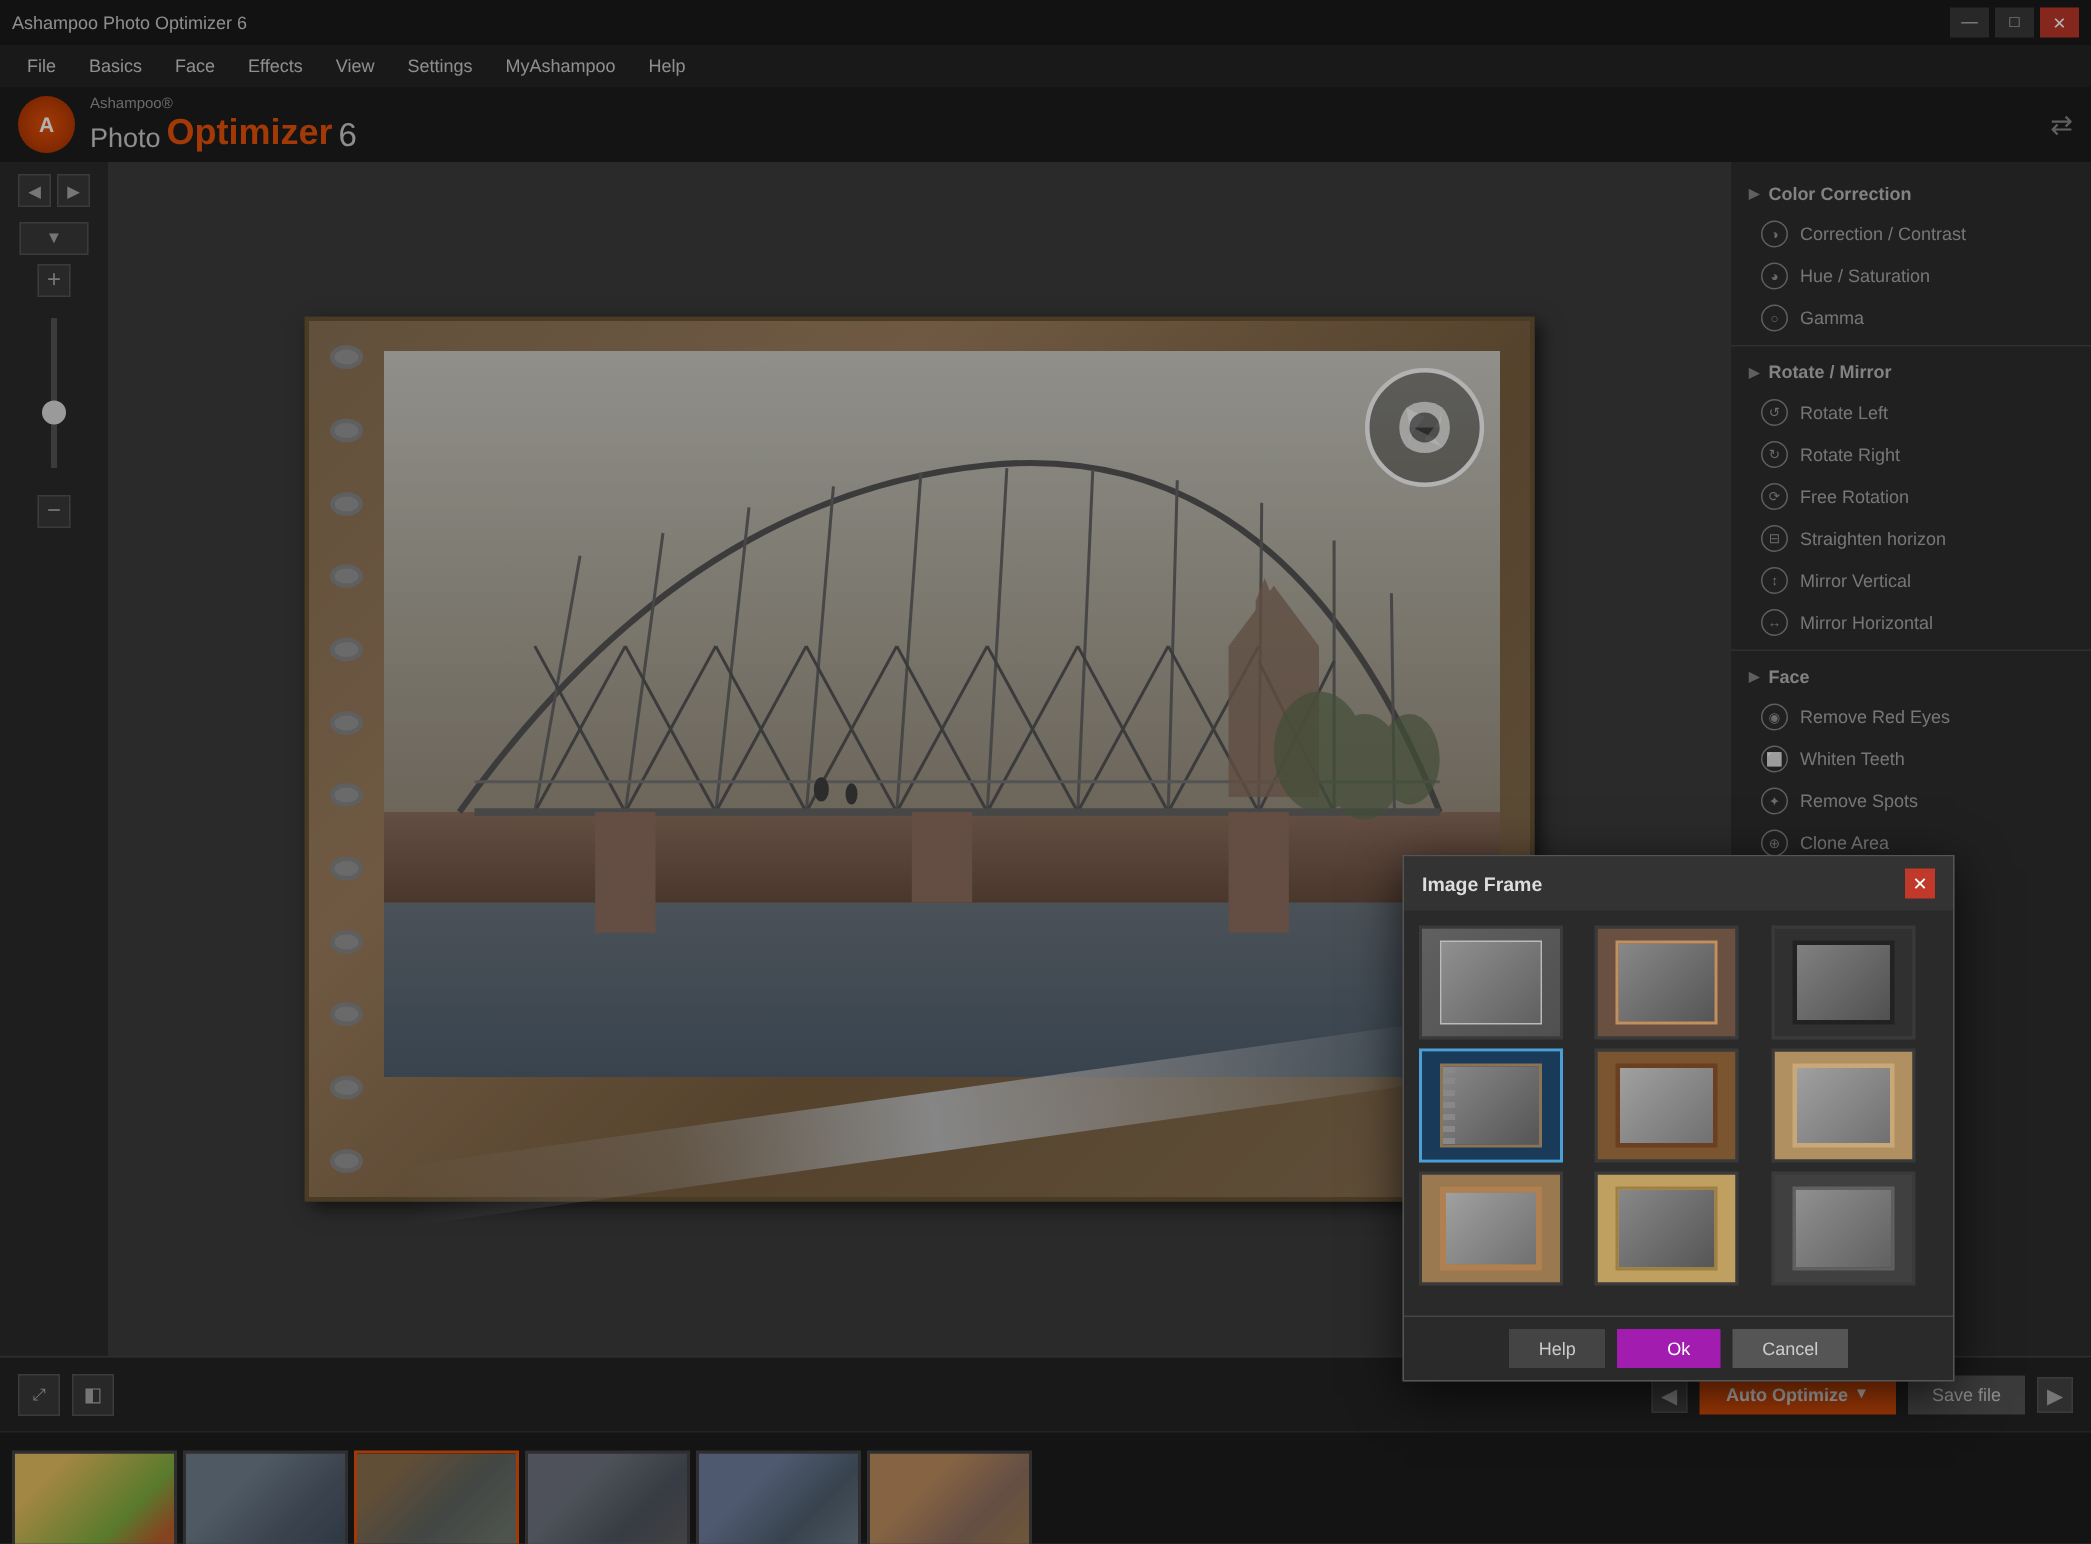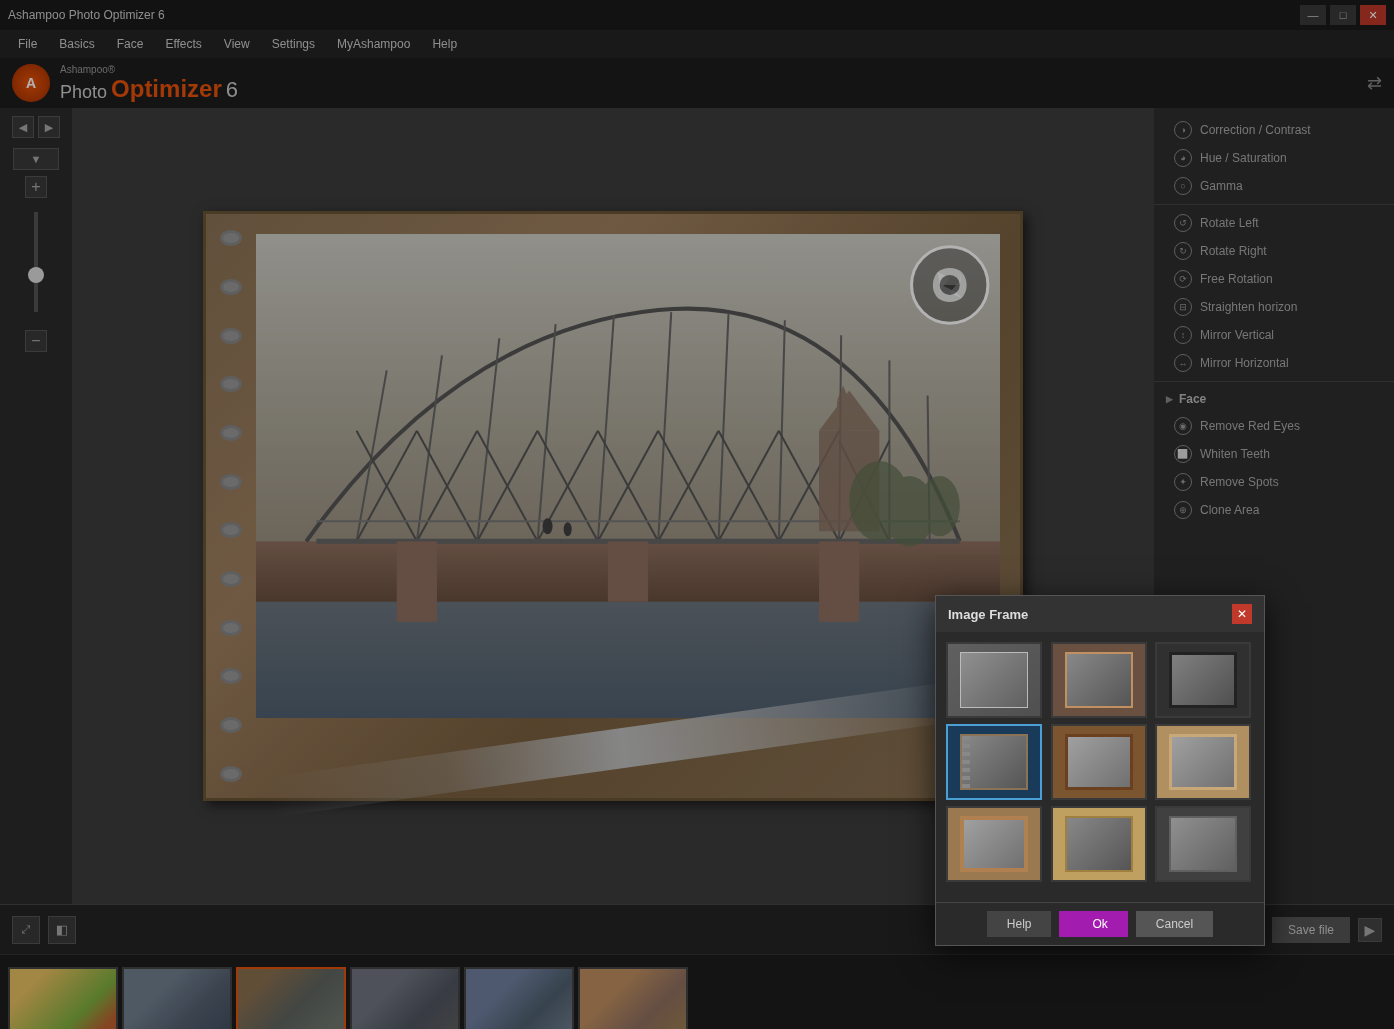--- a/index.html
+++ b/index.html
@@ -323,23 +323,23 @@
 
     
     .dialog-overlay {
       position: absolute;
       top: 0; left: 0; right: 0; bottom: 0;
       background: rgba(0,0,0,0.3);
       z-index: 100;
     }
     .dialog {
       position: absolute;
-      top: 595px;
+      top: 570px;
       left: 935px;
-      width: 330px;
+      width: 368px;
       background: #2a2a2a;
       border: 1px solid #555;
       box-shadow: 0 8px 32px rgba(0,0,0,0.7);
       z-index: 101;
     }
     .dialog-title-bar {
       background: #333;
       padding: 8px 12px;
       display: flex;
       align-items: center;
@@ -591,33 +591,39 @@
         </div>
 
         <div class="pen-decoration"></div>
 
         <div class="knob-decoration"></div>
       </div>
     </div>
   </div>
 
   <div class="right-panel">
+    <div class="panel-section-header">
+      <span>Color Correction</span>
+    </div>
     <div class="panel-item">
       <div class="panel-item-icon">◑</div>
       <span>Correction / Contrast</span>
     </div>
     <div class="panel-item">
       <div class="panel-item-icon">◕</div>
       <span>Hue / Saturation</span>
     </div>
     <div class="panel-item">
       <div class="panel-item-icon">○</div>
       <span>Gamma</span>
     </div>
     <div class="divider"></div>
+    <div class="panel-section-header">
+      <span>Rotate / Mirror</span>
+    </div>
     <div class="panel-item">
       <div class="panel-item-icon">↺</div>
       <span>Rotate Left</span>
     </div>
     <div class="panel-item">
       <div class="panel-item-icon">↻</div>
       <span>Rotate Right</span>
     </div>
     <div class="panel-item">
       <div class="panel-item-icon">⟳</div>

